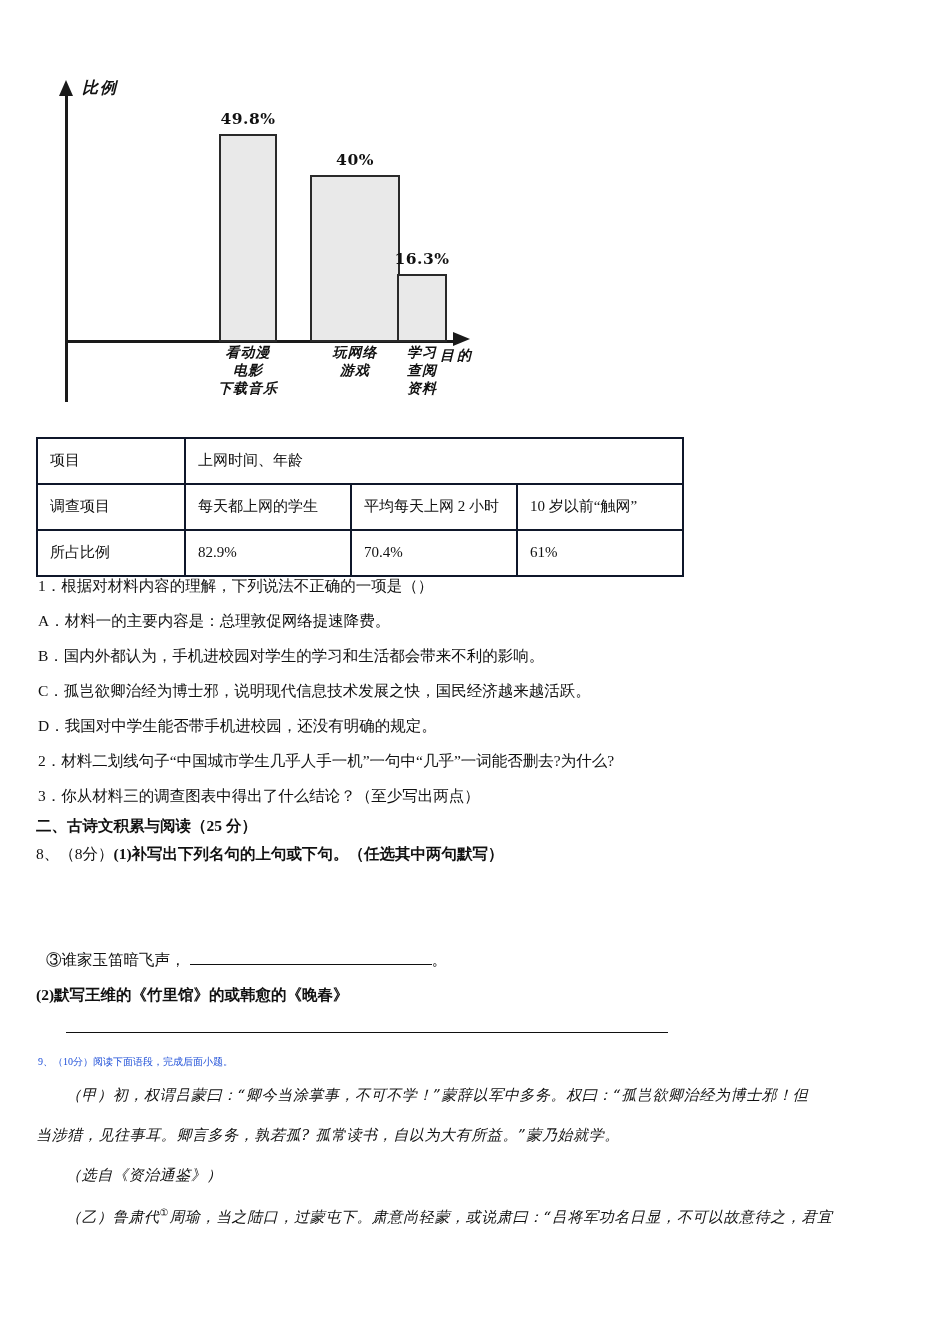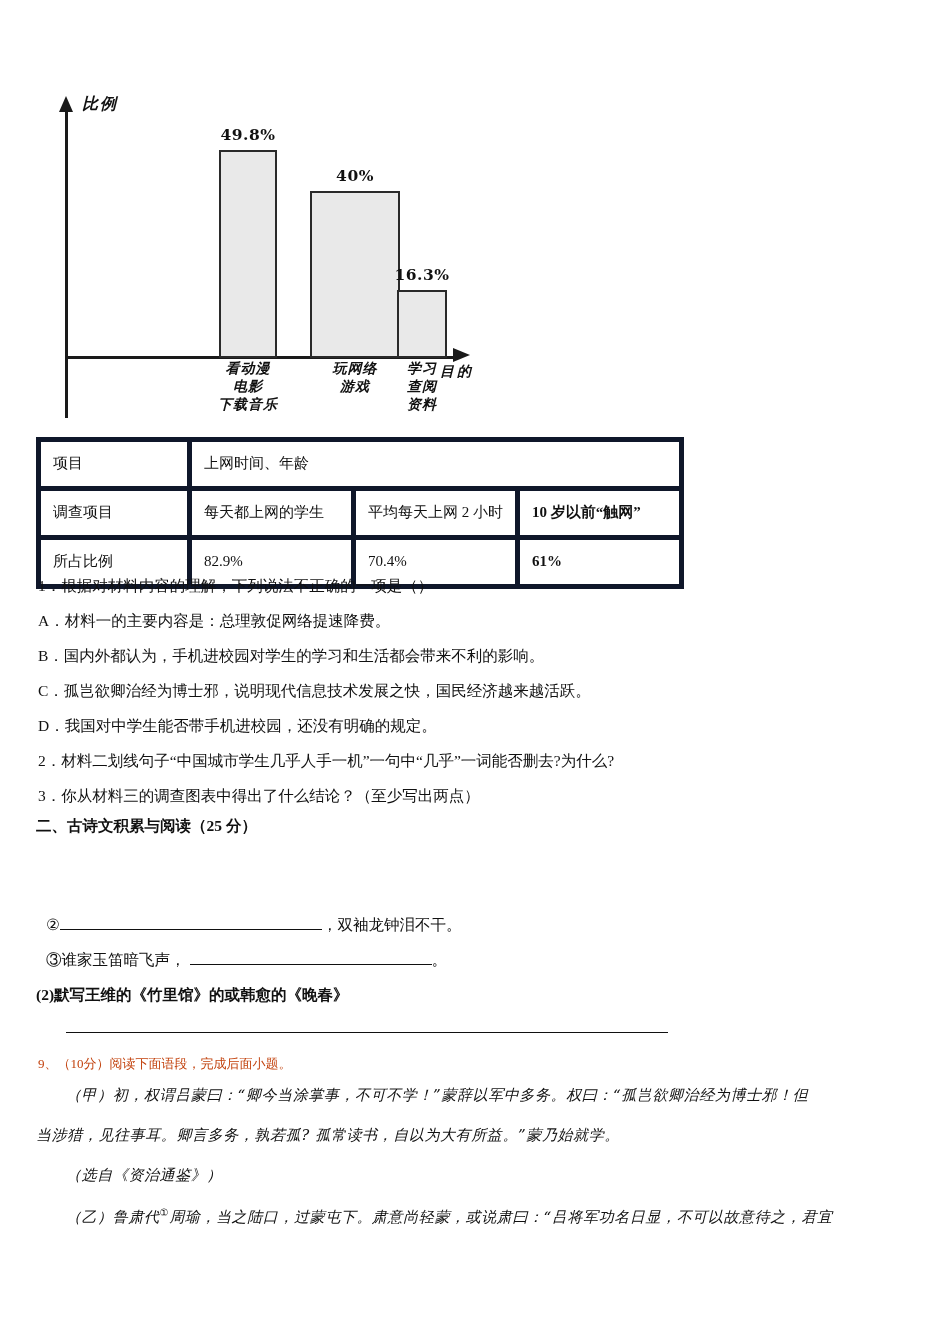--- a/index.html
+++ b/index.html
@@ -27,21 +27,21 @@
   
   .chart-block {
     position: absolute;
     left: 40px;
     top: 62px;
     width: 470px;
     height: 360px;
   }
   .chart-area {
     position: absolute;
-    left: 0; top: 16px;
+    left: 0; top: 0;
     width: 470px;
     height: 360px;
   }
   .y-axis {
     position: absolute;
     left: 25px;
     top: 30px;
     width: 2.5px;
     height: 310px;
     background: #1a1a1a;
@@ -147,33 +147,33 @@
   
   .data-table {
     position: absolute;
     left: 36px;
     top: 437px;
     width: 648px;
     border-collapse: collapse;
     table-layout: fixed;
   }
   .data-table td {
-    border: 5px solid #0f172a;
+    border: 2px solid #0f172a;
     padding: 10px 10px 10px 12px;
     font-size: 15px;
     font-family: "Liberation Serif", serif;
     height: 24px;
     vertical-align: middle;
     line-height: 1.3;
     color: #111;
   }
   .col-1 { width: 124px; }
   .col-2 { width: 178px; }
   .col-3 { width: 192px; }
-  .col-4 { width: 154px; font-weight: bold; }
+  .col-4 { width: 154px; }
 
   
   .q-list {
     position: absolute;
     left: 38px;
     top: 578px;
     width: 870px;
   }
   .q-line {
     font-size: 15.5px;
@@ -239,22 +239,22 @@
     top: 1032px;
     width: 602px;
     border-bottom: 1.6px solid #111;
     height: 0;
   }
 
   .q9-line {
     position: absolute;
     left: 38px;
     top: 1055px;
-    font-size: 13px;
-    color: #c2410c;
+    font-size: 10px;
+    color: #1d4ed8;
     font-family: "Liberation Serif", serif;
   }
 
   .classical {
     position: absolute;
     left: 36px;
     top: 1088px;
     width: 890px;
     font-family: "DejaVu Serif", serif;
     font-style: italic;
@@ -352,25 +352,25 @@
     <div class="q-line">A．材料一的主要内容是：总理敦促网络提速降费。</div>
     <div class="q-line">B．国内外都认为，手机进校园对学生的学习和生活都会带来不利的影响。</div>
     <div class="q-line">C．孤岂欲卿治经为博士邪，说明现代信息技术发展之快，国民经济越来越活跃。</div>
     <div class="q-line">D．我国对中学生能否带手机进校园，还没有明确的规定。</div>
     <div class="q-line">2．材料二划线句子“中国城市学生几乎人手一机”一句中“几乎”一词能否删去?为什么?</div>
     <div class="q-line">3．你从材料三的调查图表中得出了什么结论？（至少写出两点）</div>
   </div>
 
   <div class="section-head">二、古诗文积累与阅读（25 分）</div>
 
-
-
-  <div class="blank-row r2">
-    <span>②</span><span class="rule w2"></span><span>，双袖龙钟泪不干。</span>
-  </div>
+  <div class="q8-line">
+    <span>8、（8分）</span><span class="bold">(1)补写出下列名句的上句或下句。（任选其中两句默写）</span>
+  </div>
+
+
 
   <div class="blank-row r3">
     <span>③</span><span>谁家玉笛暗飞声，</span><span class="rule w3"></span><span>。</span>
   </div>
 
   <div class="q8b">(2)默写王维的《竹里馆》的或韩愈的《晚春》</div>
 
   <div class="answer-rule"></div>
 
   <div class="q9-line">9、（10分）阅读下面语段，完成后面小题。</div>

